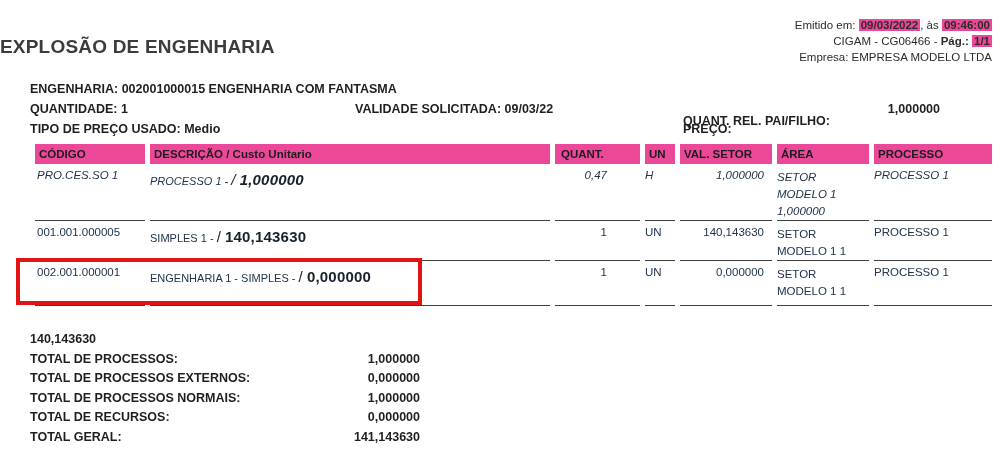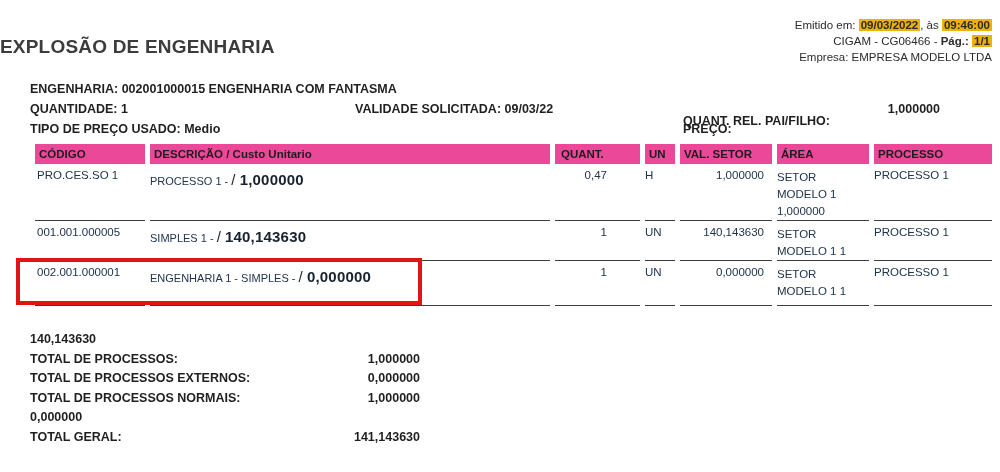--- a/index.html
+++ b/index.html
@@ -2,21 +2,21 @@
 <html><head>
 <meta charset="utf-8">
 <style>
   * { margin:0; padding:0; box-sizing:border-box; }
   html,body { background:#ffffff; }
   body { width:1000px; height:472px; position:relative; font-family:"Liberation Sans", sans-serif; color:#1f1f1f; }
   .page { position:absolute; inset:0; width:1000px; height:472px; background:#fff; overflow:hidden; }
 
   
   .print-info { position:absolute; top:17px; right:8px; text-align:right; font-size:11.5px; line-height:16px; color:#2b2b2b; }
-  .hl { background:#eab308; padding:0 2px; }
+  .hl { background:#ec4899; padding:0 2px; }
   .b { font-weight:bold; }
 
   
   .title { position:absolute; top:36px; left:0; width:920px; text-align:left;
            font-size:19px; font-weight:bold; color:#3c3c3c; letter-spacing:.2px; }
 
   
   .hdr { position:absolute; left:30px; top:0; width:960px; font-size:12.5px; font-weight:bold; }
   .hdr-line1 { position:absolute; top:82px; left:0; }
   .hdr-qty   { position:absolute; top:102px; left:0; }
@@ -29,21 +29,21 @@
   
   .tbl-wrap { position:absolute; left:30px; top:144px; width:967px; }
   table { table-layout:fixed; border-collapse:separate; border-spacing:5px 0; width:967px; }
   col.c1{width:110px} col.c2{width:400px} col.c3{width:85px} col.c4{width:30px}
   col.c5{width:92px}  col.c6{width:92px}  col.c7{width:118px}
   th { background:#ec4899; font-size:11.5px; font-weight:bold; text-align:left;
        height:20px; padding:2px 0 2px 4px; color:#1c1c1c; white-space:nowrap; }
   th.num { padding-left:6px; }
   td { vertical-align:top; border-bottom:1px solid #3f3f3f; padding-top:5px; font-size:11.5px;
        color:#20344c; white-space:nowrap; overflow:hidden; }
-  tr.r1 td { height:56px; }
+  tr.r1 td { height:56px;font-style:italic; }
   tr.r2 td { height:40px; }
   tr.r3 td { height:45px; }
   td.codigo { padding-left:2px; }
   td.desc   { font-size:11px; padding-top:7px; }
   td.desc .custo-slash { font-size:15px; font-weight:normal; color:#17222e; }
   td.desc .custo { font-size:15px; font-weight:bold; color:#17222e; letter-spacing:.2px; }
   td.quant { text-align:right; padding-right:33px; }
   td.val   { text-align:right; padding-right:8px; }
   td.area div { line-height:17px; }
 
@@ -155,20 +155,21 @@
       </div>
     <div class="trow">
         <span>TOTAL DE PROCESSOS EXTERNOS:</span>
         <span class="tval">0,000000</span>
       </div>
     <div class="trow">
         <span>TOTAL DE PROCESSOS NORMAIS:</span>
         <span class="tval">1,000000</span>
       </div>
     <div class="trow">
+        <span>TOTAL DE RECURSOS:</span>
         <span class="tval">0,000000</span>
       </div>
     <div class="trow">
         <span>TOTAL GERAL:</span>
         <span class="tval">141,143630</span>
       </div>
   </div>
 
 </div>
 

